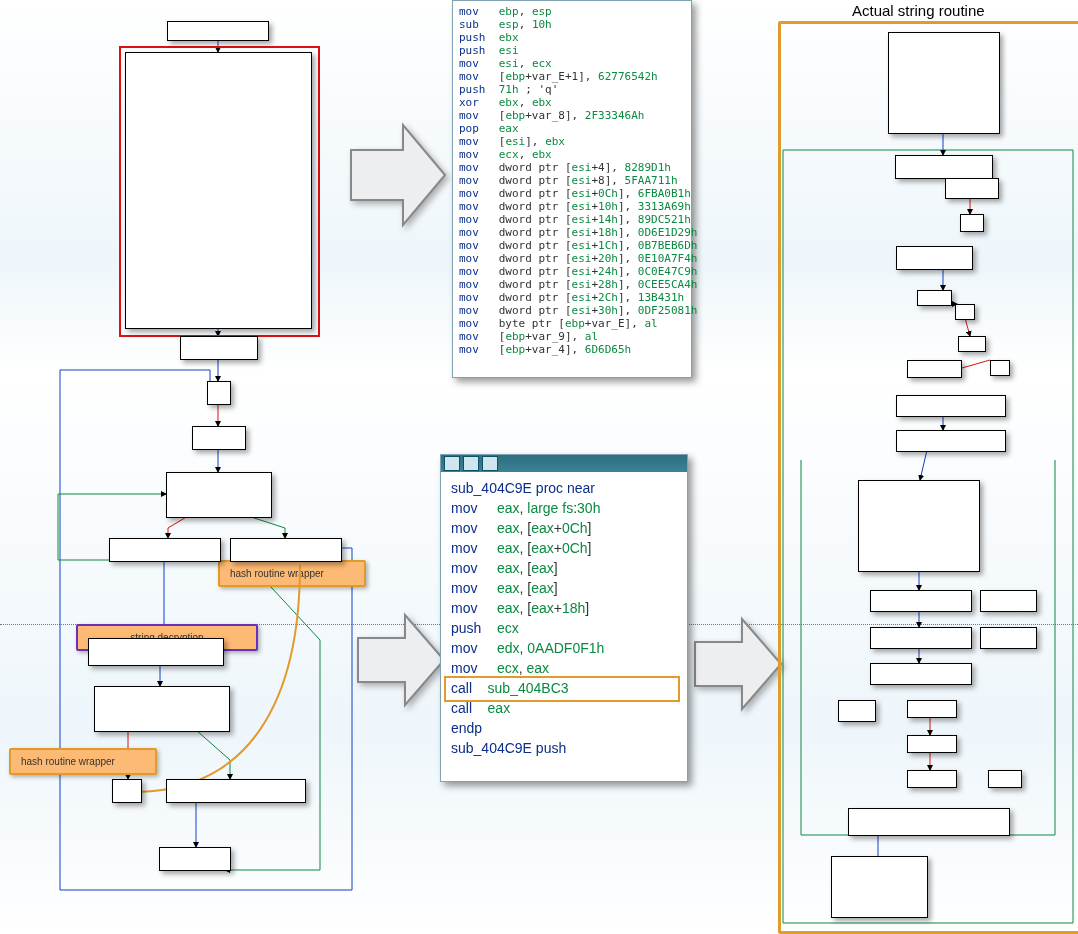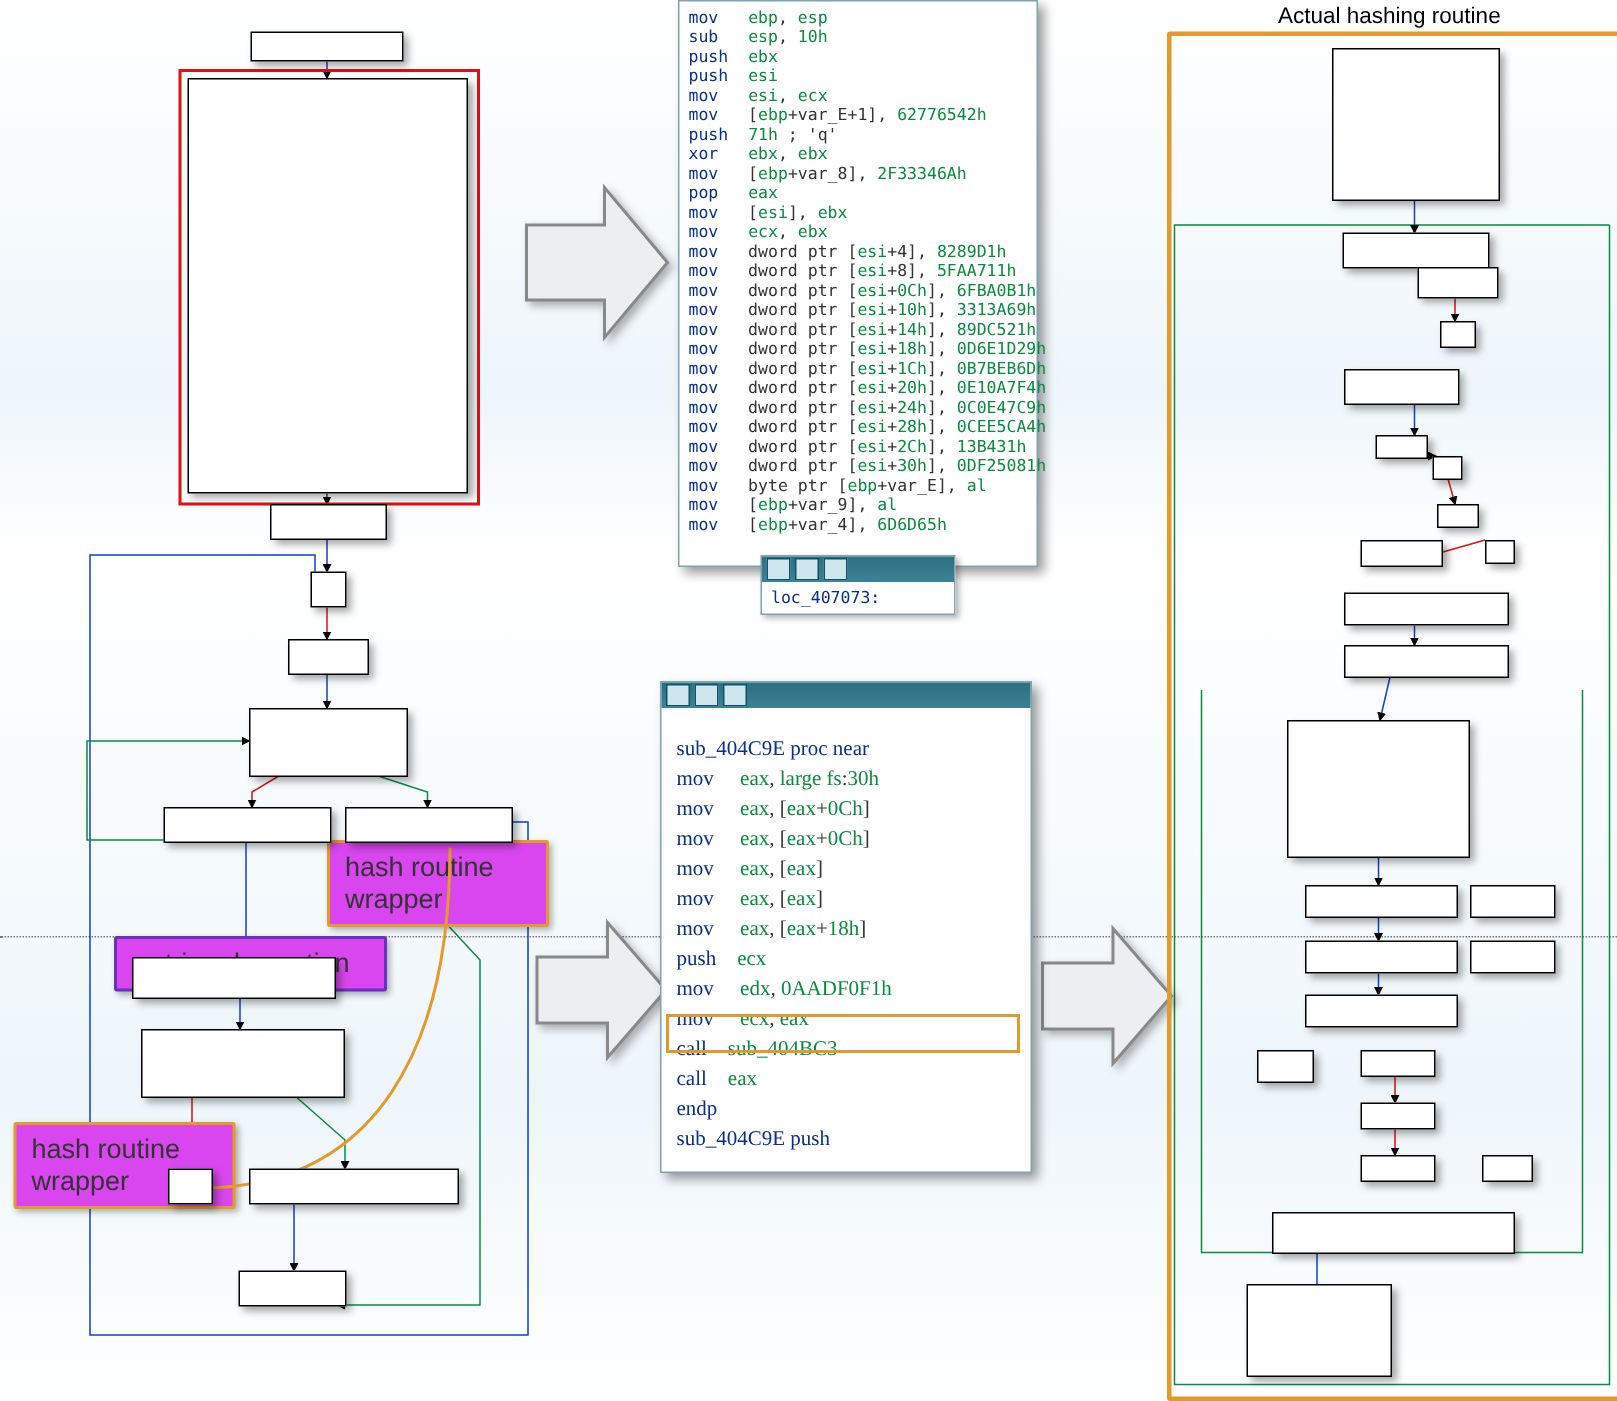--- a/index.html
+++ b/index.html
@@ -1,37 +1,37 @@
 <!DOCTYPE html>
 <html><head>
 <meta charset="utf-8">
 <style>
   html,body{margin:0;padding:0;width:1078px;height:934px;font-family:"Segoe UI",Arial,sans-serif;overflow:hidden;}
   body{position:relative;background:linear-gradient(180deg,#fff 0%,#eef6fb 28%,#fff 40%,#eef6fb 78%,#fff 100%);}
   .stage{position:absolute;inset:0;width:1078px;height:934px;}
 
   .node{position:absolute;background:#fff;border:1px solid #000;box-shadow:3px 3px 5px rgba(0,0,0,.35);}
-  .label-box{position:absolute;background:#d946ef;border-radius:2px;padding:6px 10px;font-size:18px;color:#333;box-shadow:2px 2px 4px rgba(0,0,0,.3);}
+  .label-box{position:absolute;background:#fdba74;border-radius:2px;padding:6px 10px;font-size:10px;color:#333;box-shadow:2px 2px 4px rgba(0,0,0,.3);}
   .ob-orange{border:2px solid #e39a2c;}
   .ob-purple{border:2px solid #6a2fbb;}
   .big-orange{position:absolute;border:3px solid #e39a2c;border-radius:2px;}
   .red-frame{position:absolute;border:2px solid #d11;}
   .center-frame{display:flex;align-items:center;justify-content:center;font-size:15px;color:#222;}
 
   .dash{position:absolute;left:0;right:0;border-top:1px dotted #777;pointer-events:none;}
 
   .title{position:absolute;font-size:15px;color:#000;}
 
   
   .code-shadow{box-shadow:4px 4px 7px rgba(0,0,0,.4);}
   .code-panel{position:absolute;background:#fff;border:1px solid #7fa3b0;}
   .code-header{background:#2f6f82;background:linear-gradient(#2e6f82,#3d8194);height:17px;display:flex;align-items:center;padding:0 3px;gap:3px;}
   .code-header span{width:14px;height:13px;display:inline-block;background:#d0e6ee;border:1px solid #0a5369;}
   .code-body{font-family:Consolas,Menlo,monospace;font-size:11px;line-height:13px;white-space:pre;padding:4px 6px;color:#333;}
-  .code-body2{font-family:Liberation Serif, serif;font-size:14px;line-height:20px;white-space:pre;padding:18px 10px;color:#333;}
+  .code-body2{font-family:Liberation Sans, sans-serif;font-size:14px;line-height:20px;white-space:pre;padding:6px 10px;color:#333;}
   .asm-i{color:#0b2e8a;}
   .asm-r{color:#0a8a40;}
   .asm-c{color:#0a8a40;}
   .asm-lbl{color:#0b2e8a;}
   .hash-call{position:absolute;border:2px solid #e39a2c;pointer-events:none;}
 
   
   .big-arrow{position:absolute;fill:#eceef0;stroke:#888;stroke-width:2;filter:drop-shadow(3px 3px 3px rgba(0,0,0,.3));}
 
   
@@ -161,28 +161,20 @@
 <span class="asm-i">mov  </span> dword ptr [<span class="asm-r">esi</span>+<span class="asm-c">1Ch</span>], <span class="asm-c">0B7BEB6Dh</span>
 <span class="asm-i">mov  </span> dword ptr [<span class="asm-r">esi</span>+<span class="asm-c">20h</span>], <span class="asm-c">0E10A7F4h</span>
 <span class="asm-i">mov  </span> dword ptr [<span class="asm-r">esi</span>+<span class="asm-c">24h</span>], <span class="asm-c">0C0E47C9h</span>
 <span class="asm-i">mov  </span> dword ptr [<span class="asm-r">esi</span>+<span class="asm-c">28h</span>], <span class="asm-c">0CEE5CA4h</span>
 <span class="asm-i">mov  </span> dword ptr [<span class="asm-r">esi</span>+<span class="asm-c">2Ch</span>], <span class="asm-c">13B431h</span>
 <span class="asm-i">mov  </span> dword ptr [<span class="asm-r">esi</span>+<span class="asm-c">30h</span>], <span class="asm-c">0DF25081h</span>
 <span class="asm-i">mov  </span> byte ptr [<span class="asm-r">ebp</span>+var_E], <span class="asm-r">al</span>
 <span class="asm-i">mov  </span> [<span class="asm-r">ebp</span>+var_9], <span class="asm-r">al</span>
 <span class="asm-i">mov  </span> [<span class="asm-r">ebp</span>+var_4], <span class="asm-c">6D6D65h</span>
 </div>
-    <div style="margin:10px auto 0;width:128px;border:1px solid #7fa3b0;box-shadow:2px 2px 4px rgba(0,0,0,.3);">
-      <div class="code-header">
-          <span class="mini"></span>
-          <span class="mini"></span>
-          <span class="mini"></span>
-        </div>
-      <div class="code-body"><span class="asm-lbl">loc_407073:</span></div>
-    </div>
   </div>
 
   <div class="code-panel code-shadow" style="left:440px;top:454px;width:246px;height:326px;">
     <div class="code-header">
         <span></span>
         <span></span>
         <span></span>
       </div>
     <div id="disasm-mid-body" class="code-body2"><span class="asm-lbl">sub_404C9E proc near</span>
 <span class="asm-i">mov  </span>   <span class="asm-r">eax</span>, <span class="asm-r">large</span> <span class="asm-r">fs</span>:<span class="asm-c">30h</span>
@@ -198,21 +190,21 @@
 <span class="asm-i">call </span>   <span class="asm-r">eax</span>
 <span class="asm-i">endp </span>   
 <span class="asm-lbl">sub_404C9E push</span></div>
   </div>
 
   <div class="hash-call" style="left:444px;top:676px;width:232px;height:22px;"></div>
 
   <div id="right-anchor"></div>
 
   <div class="big-orange" style="left:778px;top:21px;width:299px;height:907px;"></div>
-  <div class="title" style="left:852px;top:2px;">Actual hashing routine</div>
+  <div class="title" style="left:852px;top:2px;">Actual string routine</div>
 
 <div class="node" style="left: 167px; top: 21px; width: 100px; height: 18px;"></div>
     <div class="node" style="left: 125px; top: 52px; width: 185px; height: 275px;"></div>
     <div class="node" style="left: 180px; top: 336px; width: 76px; height: 22px;"></div>
     <div class="node" style="left: 207px; top: 381px; width: 22px; height: 22px;"></div>
     <div class="node" style="left: 192px; top: 426px; width: 52px; height: 22px;"></div>
     <div class="node" style="left: 166px; top: 472px; width: 104px; height: 44px;"></div>
     <div class="node" style="left: 109px; top: 538px; width: 110px; height: 22px;"></div>
     <div class="node" style="left: 230px; top: 538px; width: 110px; height: 22px;"></div>
     <div class="node" style="left: 88px; top: 638px; width: 134px; height: 26px;"></div>

